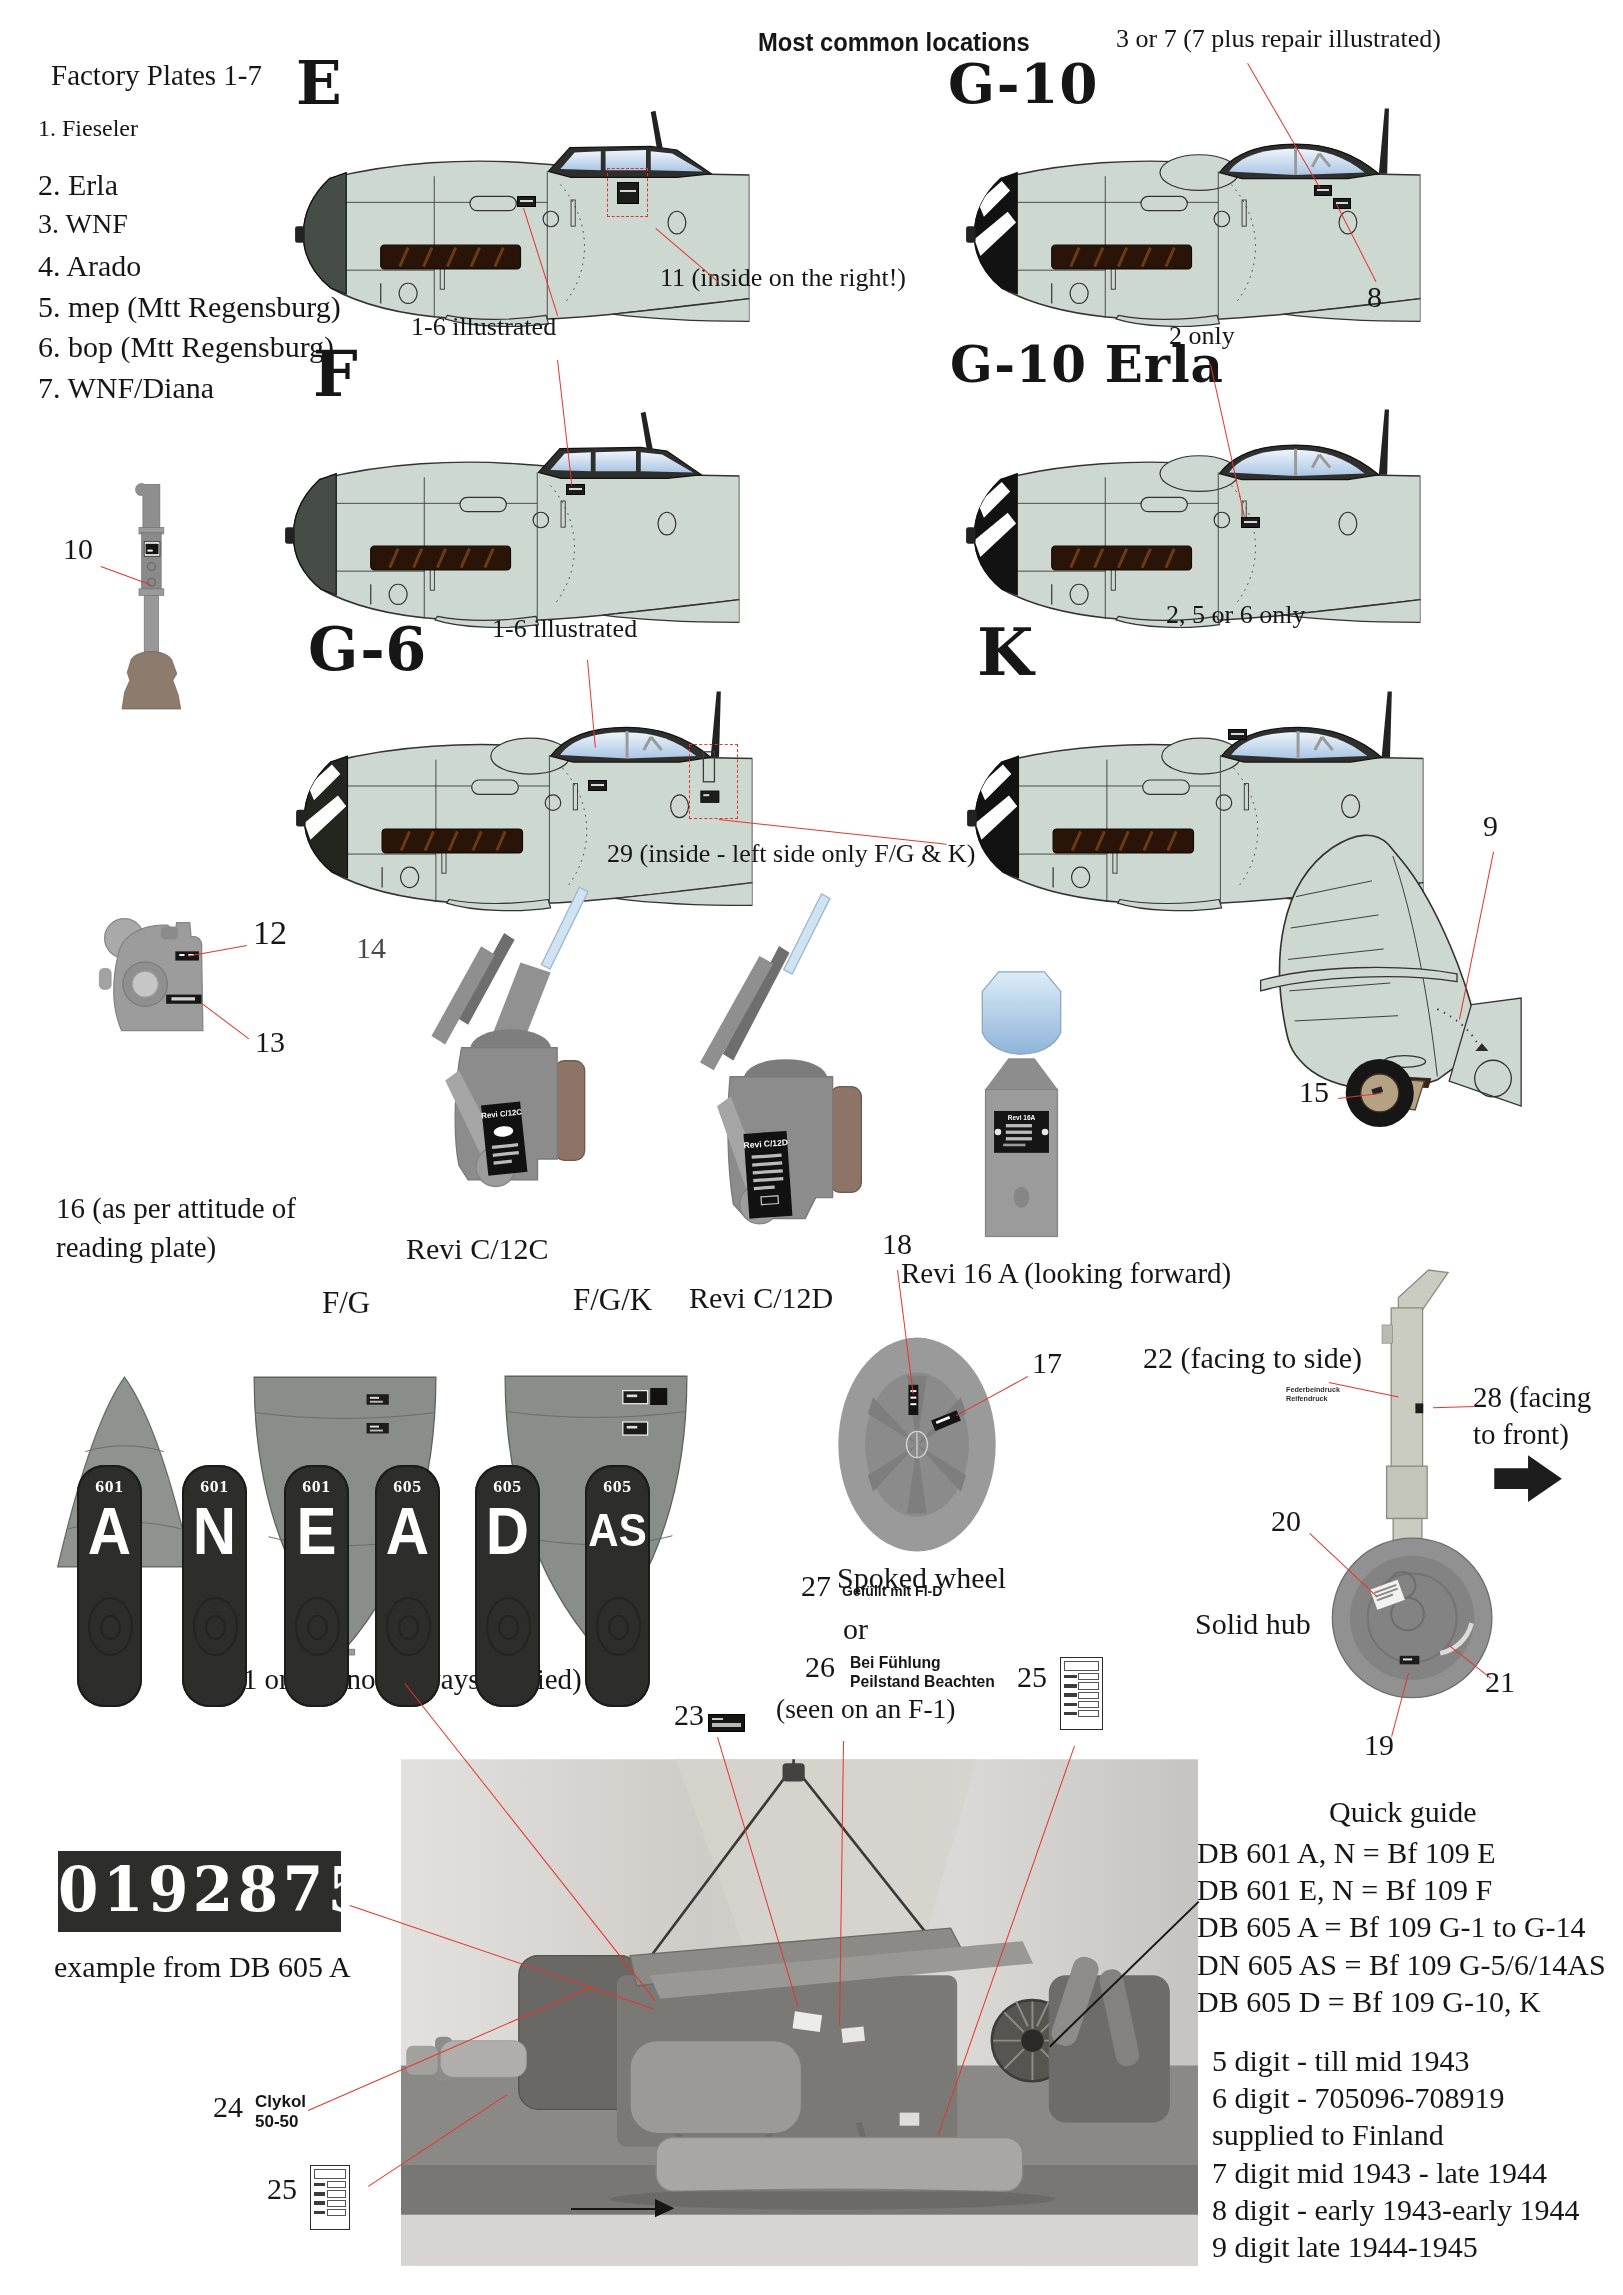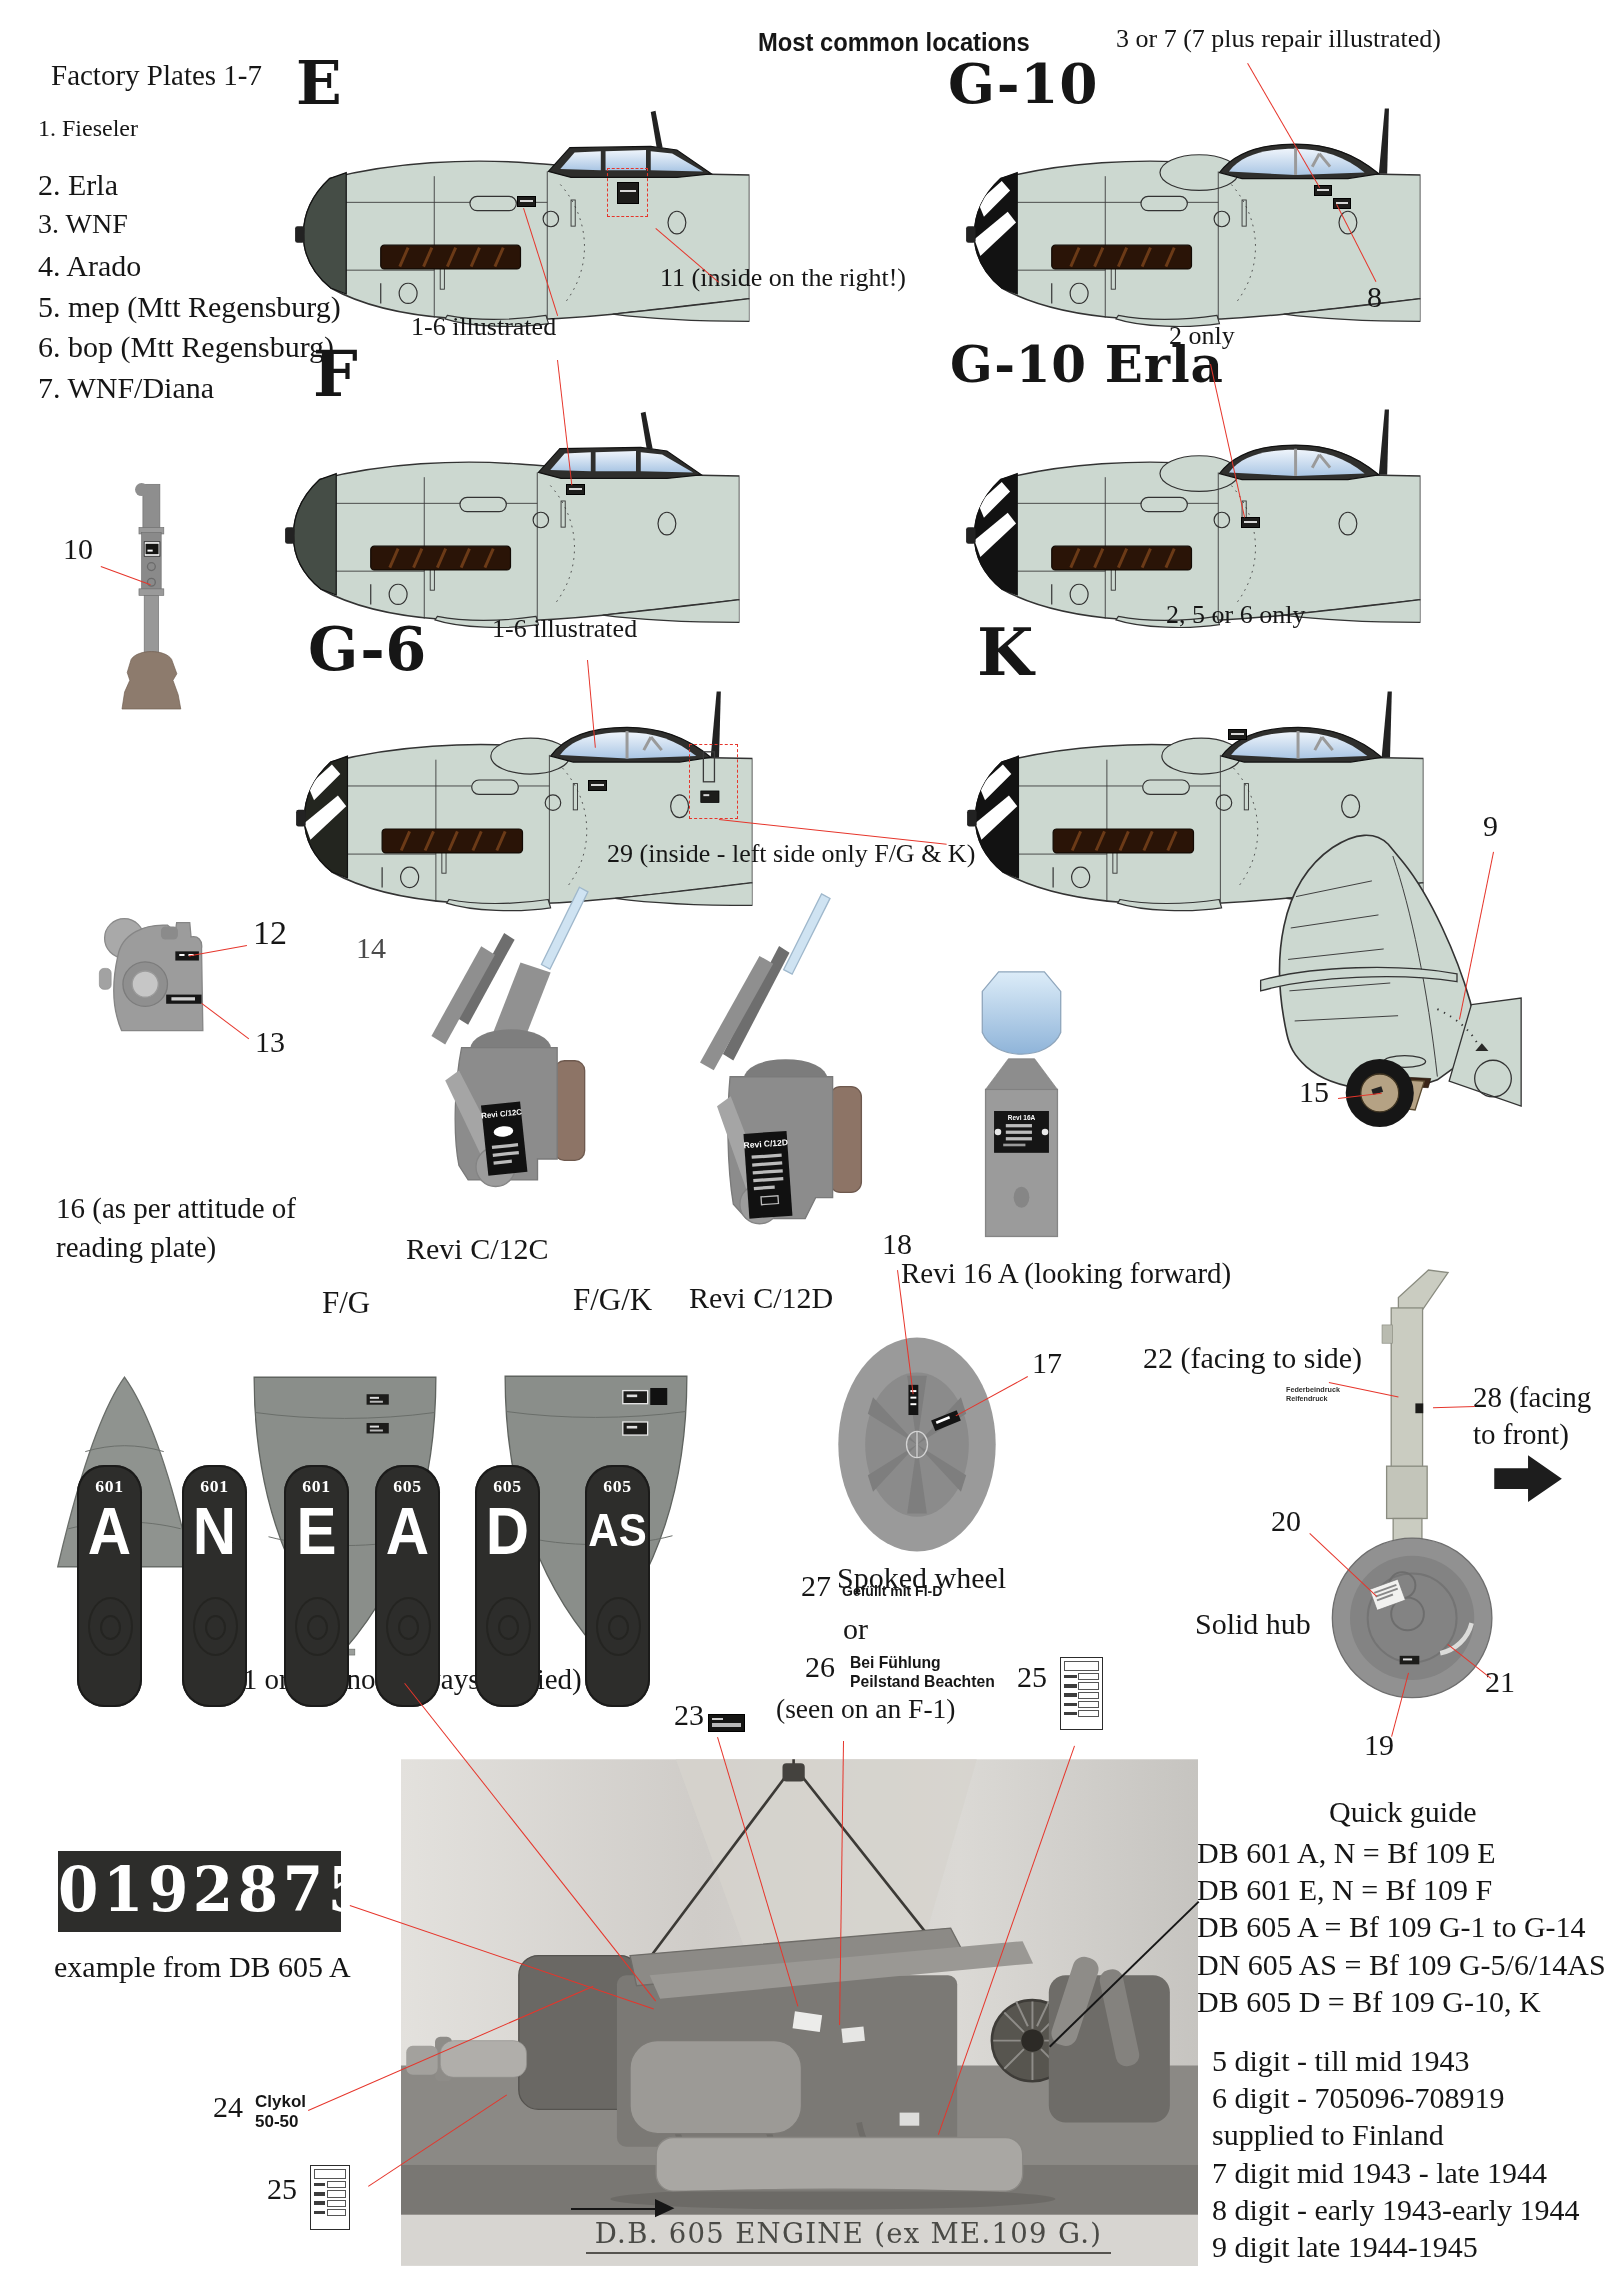--- a/index.html
+++ b/index.html
@@ -507,23 +507,20 @@
     <rect x="1010" y="300" width="40" height="140" rx="18" fill="#8e8c88" transform="rotate(18 1030 370)"></rect>
     <rect x="1080" y="320" width="36" height="150" rx="16" fill="#84827e" transform="rotate(-12 1098 395)"></rect>
     <rect x="350" y="430" width="262" height="142" rx="42" fill="#9c9a96" stroke="#7c7a76" stroke-width="2"></rect>
     <rect x="390" y="578" width="560" height="82" rx="26" fill="#a9a7a3" stroke="#8a8884" stroke-width="2"></rect>
     <ellipse cx="660" cy="672" rx="340" ry="16" fill="#5f5d59" opacity="0.5"></ellipse>
     <rect x="600" y="388" width="42" height="26" fill="#ececea" transform="rotate(8 621 401)"></rect>
     <rect x="674" y="410" width="34" height="22" fill="#e6e6e4" transform="rotate(-6 691 421)"></rect>
     <rect x="762" y="540" width="30" height="20" fill="#dddddb"></rect>
     <rect x="0" y="696" width="1218" height="78" fill="#d7d5d1"></rect>
   </svg>
-  <div style="position:absolute;left:0;right:0;top:458px;text-align:center;">
-    <span style="font-family:'DejaVu Serif',serif;font-size:27.5px;color:#4a4a46;letter-spacing:1.3px;border-bottom:2px solid #55534f;padding:0 9.2px 2.6px;margin-left:98px;">D.B. 605 ENGINE (ex ME.109 G.)</span>
-  </div>
 </div>
 
 <div class="ln black" style="left: 571px; top: 2208px; width: 85px; transform: rotate(0rad);"></div>
 <svg class="abs" style="left:655px;top:2199px;z-index:7;" width="22" height="19.6" viewBox="0 0 34 30">
   <polygon points="0,0 30,14 0,28" fill="#161616"></polygon>
 </svg>
 
 <div class="t" style="left:1329px;top:1796px;font-size:30px;">Quick guide</div>
 <div class="t" style="left:1197px;top:1837px;font-size:30px;">DB 601 A, N = Bf 109 E</div>
 <div class="t" style="left:1197px;top:1874px;font-size:30px;">DB 601 E, N = Bf 109 F</div>

